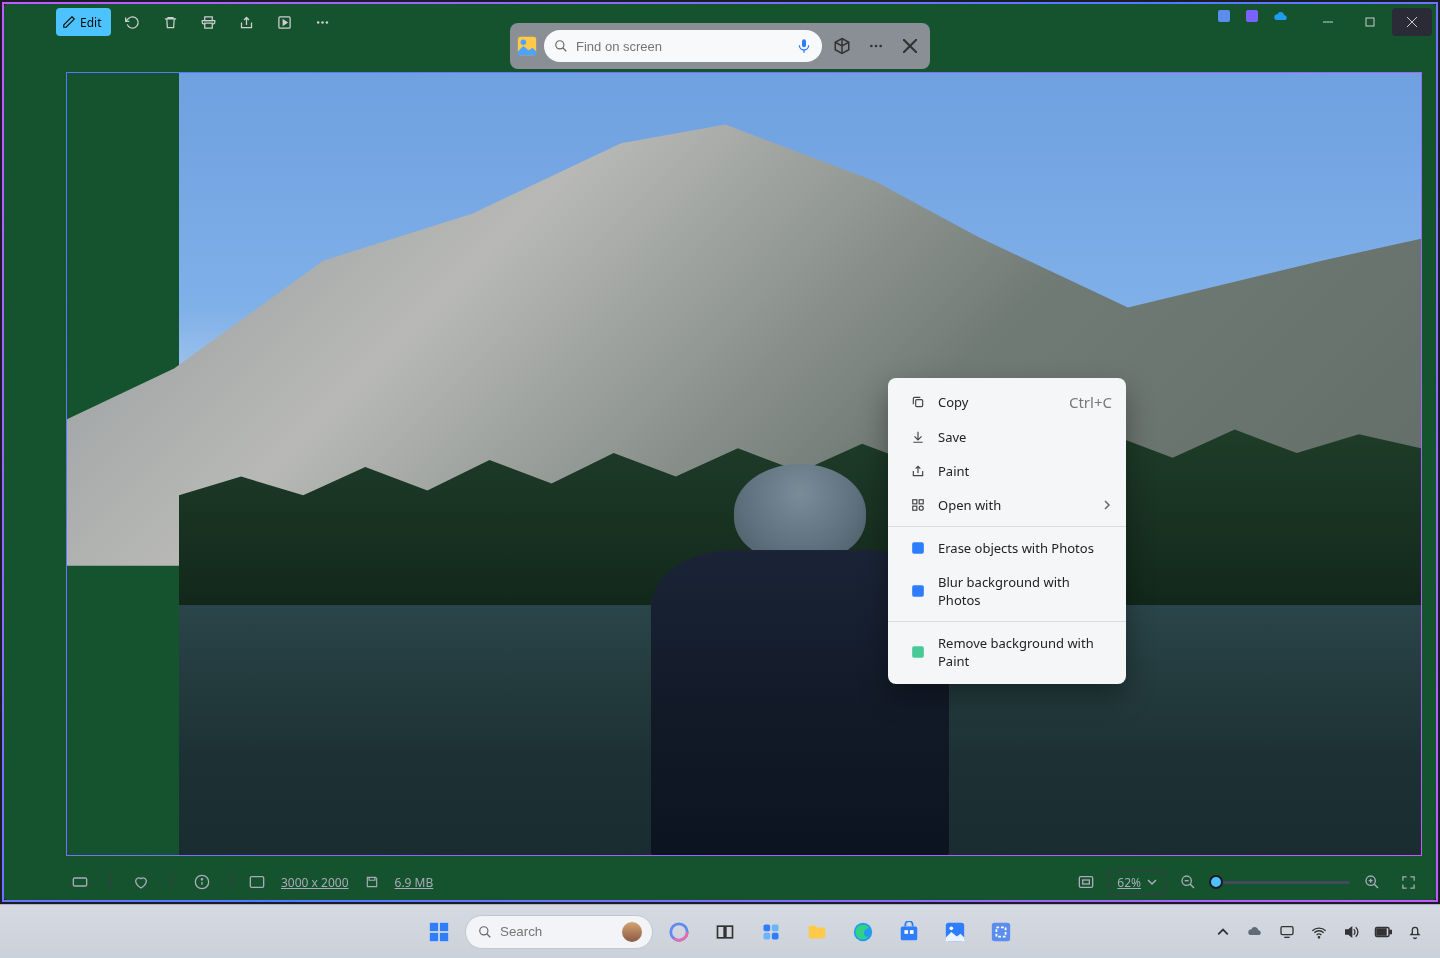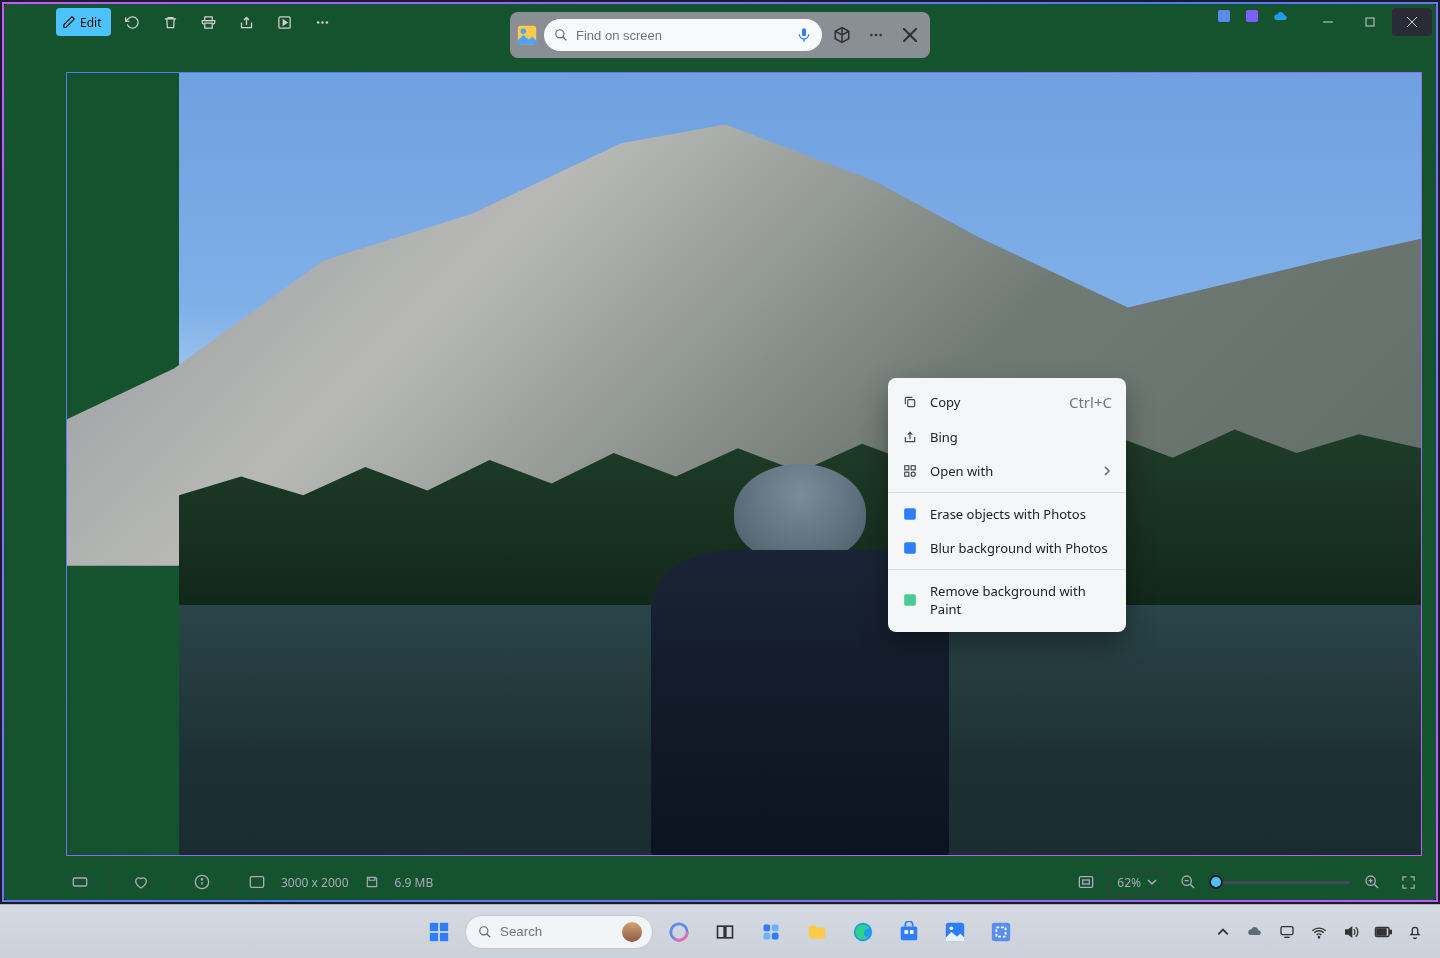--- a/index.html
+++ b/index.html
@@ -66,21 +66,21 @@
   justify-content: center;
   color: #ccc;
   cursor: pointer;
   border-radius: 4px;
 }
 .wc.close { background: #2a2b36; }
 
 
 .search-overlay {
   position: absolute;
-  top: 12px;
+  top: 23px;
   left: 50%;
   transform: translateX(-50%);
   height: 46px;
   width: 420px;
   background: #8a8f95;
   border-radius: 8px;
   display: flex;
   align-items: center;
   padding: 0 6px;
   gap: 6px;
@@ -202,20 +202,21 @@
   padding: 6px 0;
   color: #222;
   font-size: 13px;
 }
 .menu-item {
   display: flex;
   align-items: center;
   padding: 8px 14px;
   gap: 12px;
   cursor: pointer;
+  margin-left: 8px;
 }
 .menu-icon {
   width: 16px;
   height: 16px;
   display: flex;
   align-items: center;
   justify-content: center;
   color: #444;
 }
 .menu-label { flex: 1; }
@@ -224,20 +225,21 @@
 
 
 .statusbar {
   height: 36px;
   display: flex;
   align-items: center;
   padding: 0 14px;
   gap: 16px;
   font-size: 12px;
   color: #aab;
+  text-decoration: underline;
 }
 .sep { width: 1px; height: 16px; background: #3a3c4a; }
 .statusbar .right { margin-left: auto; display: flex; align-items: center; gap: 8px; }
 .zoom-box {
   border: 1px solid #3a3c4a;
   border-radius: 4px;
   padding: 3px 8px;
   display: flex;
   align-items: center;
   gap: 6px;
@@ -552,24 +554,32 @@
           <rect x="8" y="8" width="12" height="12" rx="2"></rect>
           <path d="M4 16V6a2 2 0 0 1 2-2h10"></path>
         </svg>
       </span>
     <span class="menu-label">Copy</span>
     <span class="menu-short">Ctrl+C</span>
   </div>
   <div class="menu-item">
     <span class="menu-icon">
         <svg width="14" height="14" viewBox="0 0 24 24" fill="none" stroke="currentColor" stroke-width="2">
+          <path d="M12 3v12M6 11l6 6 6-6M4 21h16"></path>
+        </svg>
+      </span>
+    <span class="menu-label">Save</span>
+  </div>
+  <div class="menu-item">
+    <span class="menu-icon">
+        <svg width="14" height="14" viewBox="0 0 24 24" fill="none" stroke="currentColor" stroke-width="2">
           <path d="M4 12v8h16v-8M12 4v12M8 8l4-4 4 4"></path>
         </svg>
       </span>
-    <span class="menu-label">Bing</span>
+    <span class="menu-label">Paint</span>
   </div>
   <div class="menu-item">
     <span class="menu-icon">
         <svg width="14" height="14" viewBox="0 0 24 24" fill="none" stroke="currentColor" stroke-width="2">
           <rect x="3" y="3" width="7" height="7"></rect>
           <rect x="14" y="3" width="7" height="7"></rect>
           <rect x="3" y="14" width="7" height="7"></rect>
           <circle cx="17.5" cy="17.5" r="3.5"></circle>
         </svg>
       </span>

